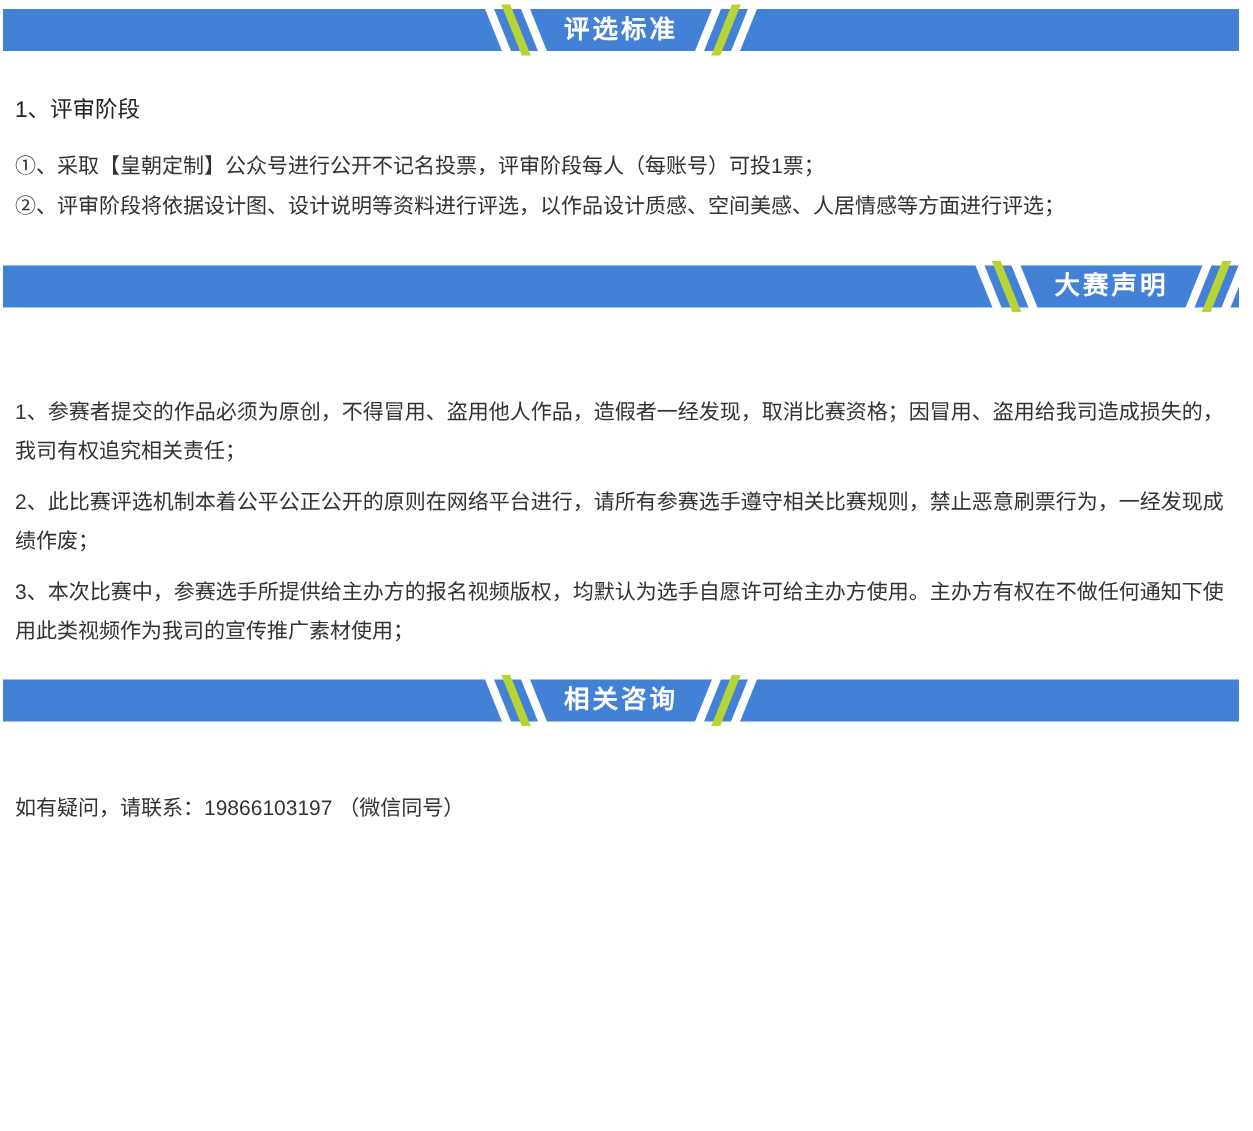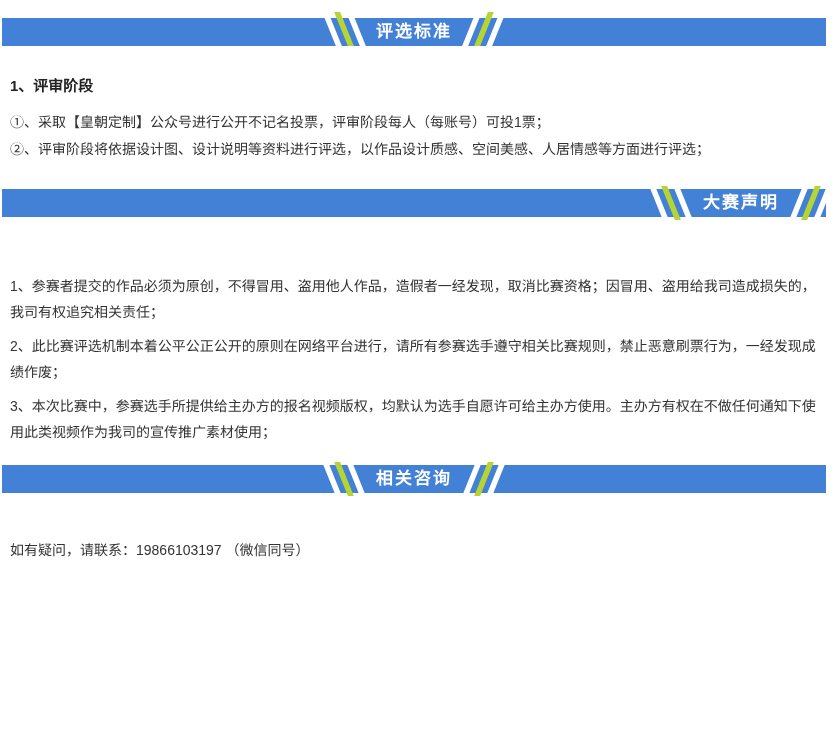--- a/index.html
+++ b/index.html
@@ -16,21 +16,21 @@
     
     .banner {
       width: 824px;
       margin-left: 2px;
       height: 28px;
       background: var(--banner-blue, #4281d6);
       display: flex;
       align-items: center;
       justify-content: center;
     }
-    .banner-criteria { margin-top: 18px; align-items: flex-end; }
+    .banner-criteria { margin-top: 6px; }
     .banner-statement { margin-top: 26px; justify-content: flex-end; }
     .banner-consult { margin-top: 20px; }
 
     .slashes { display: flex; gap: 6px; height: 34px; flex: 0 0 auto; }
     .slashes-left  { margin-right: 17px; }
     .slashes-right { margin-left: 17px; }
     .sl { width: 6px; height: 34px; display: block; }
     .slashes-left  .sl { transform: skewX(22deg); }
     .slashes-right .sl { transform: skewX(-22deg); }
     .sl-white { background: var(--slash-white, #ffffff); }
@@ -43,21 +43,21 @@
       letter-spacing: 2px;
       line-height: 28px;
       white-space: nowrap;
     }
 
     
     .content { padding: 0 10px; font-size: 14px; }
 
     .criteria .group-heading {
       font-size: 15px;
-      font-weight: bold;
+      font-weight: normal;
       color: var(--heading-color, #222222);
       line-height: 20px;
       margin: 30px 0 13px 0;
     }
     .criteria .group-final .group-heading { margin-top: 28px; }
     .criteria p { margin: 0; line-height: 27px; }
 
     .statement p { margin: 8px 0 0 0; line-height: 26px; }
     .statement p:first-child { margin-top: 56px; }
 

